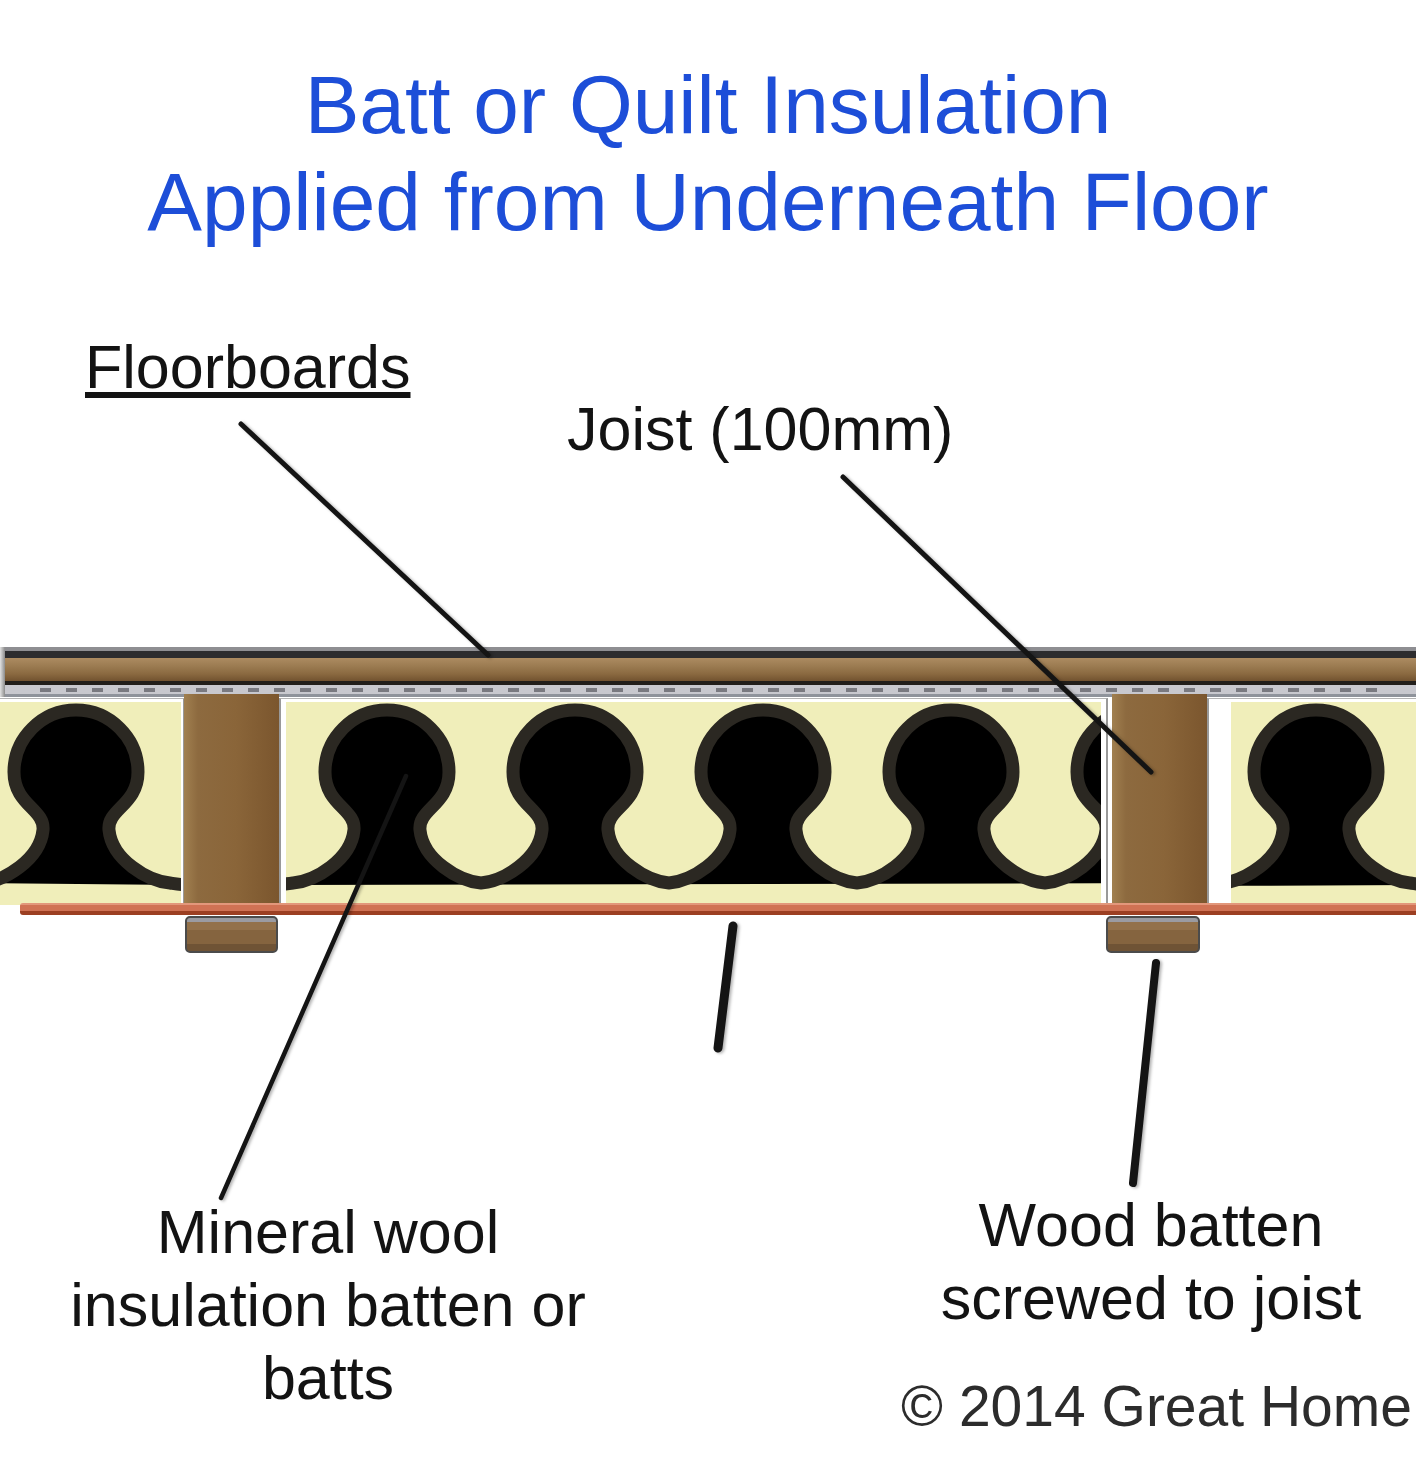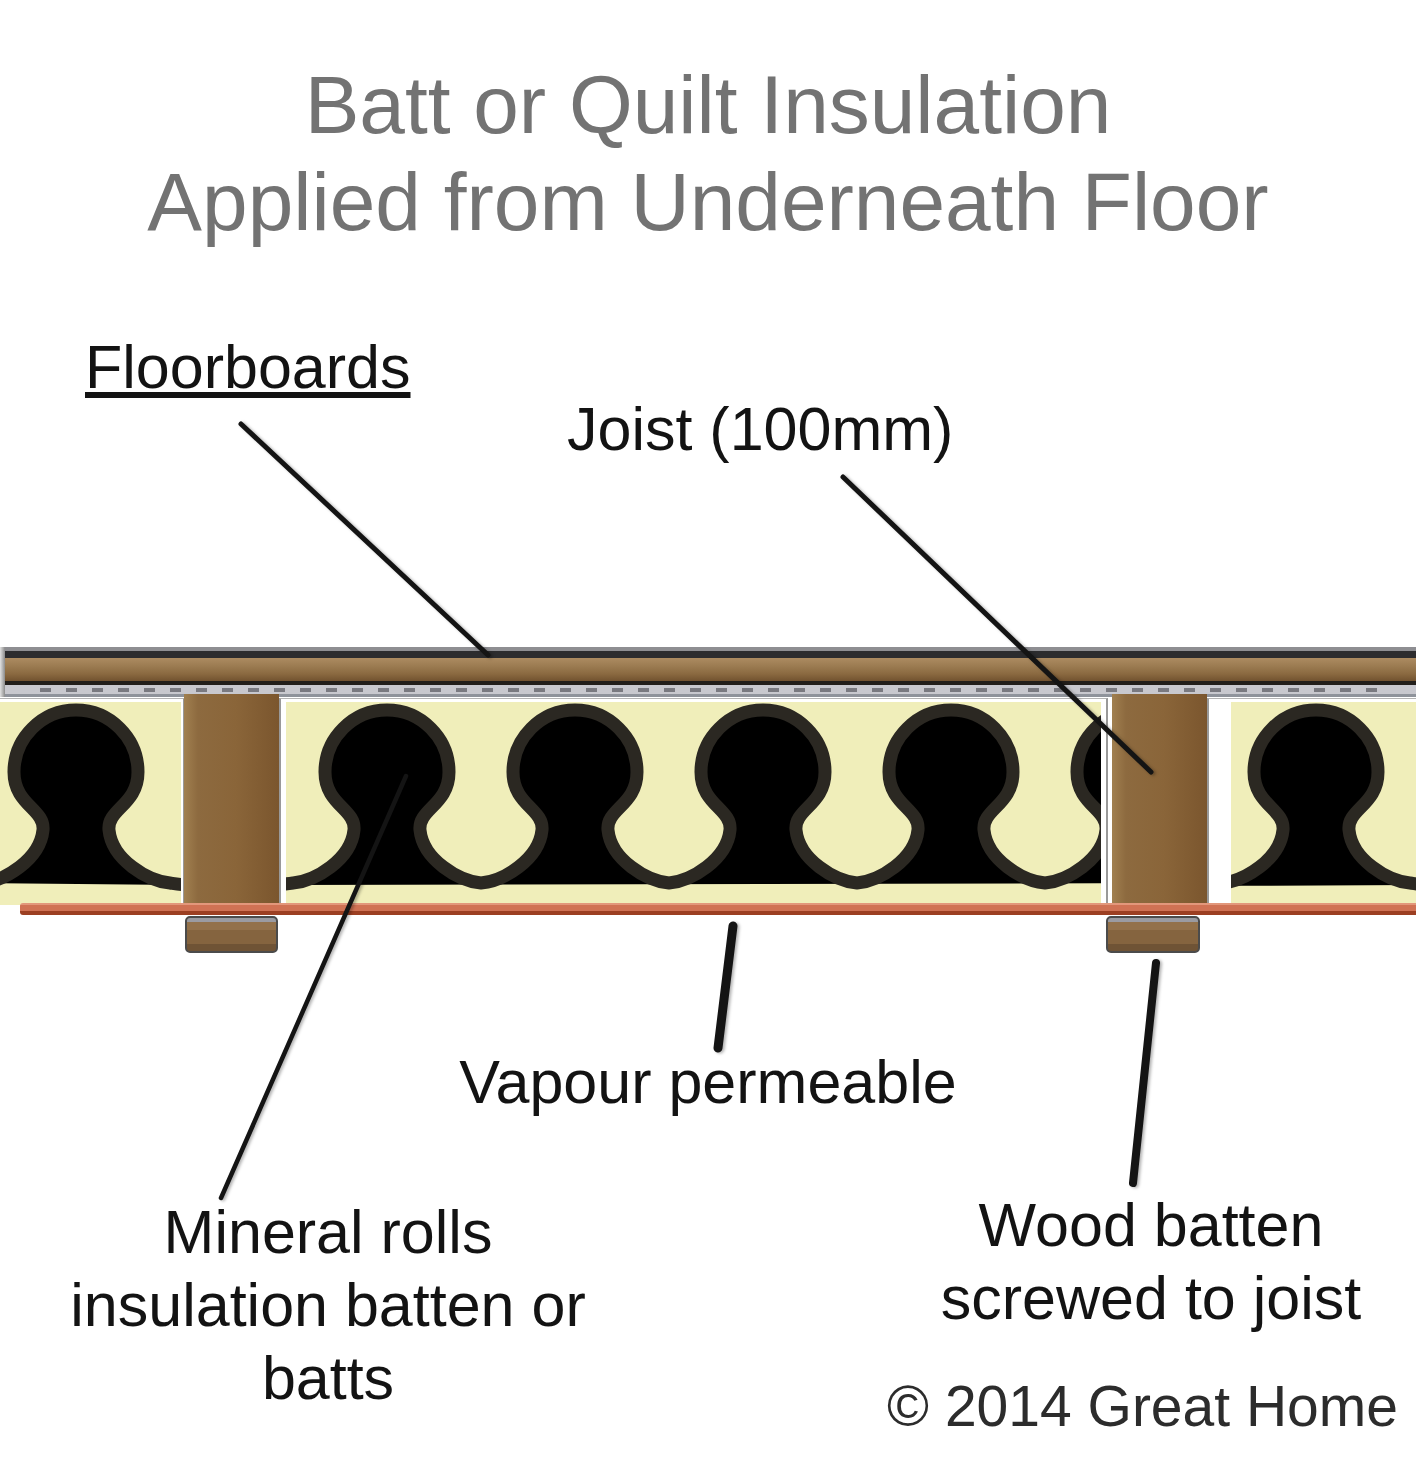--- a/index.html
+++ b/index.html
@@ -4,30 +4,30 @@
 <style>
   html,body{margin:0;padding:0;background:#fff;}
   .canvas{
     position:relative;width:1416px;height:1460px;background:#ffffff;
     overflow:hidden;font-family:"Liberation Sans", sans-serif;color:#131313;
   }
   .abs{position:absolute;}
   
   .title{
     left:0;top:56px;width:1416px;text-align:center;
-    font-size:82px;line-height:97px;color:#737373;
+    font-size:82px;line-height:97px;color:#1d4ed8;
   }
   .lbl{position:absolute;font-size:61px;line-height:73px;color:#131313;white-space:nowrap;}
   .lbl.center{text-align:center;white-space:normal;}
   .lbl-floorboards{left:85px;top:331px;text-decoration:underline;}
   .lbl-joist{left:567px;top:393px;}
   .lbl-vapour{left:408px;top:1046px;width:600px;}
   .lbl-mineral{left:28px;top:1196px;width:600px;}
   .lbl-batten{left:851px;top:1189px;width:600px;}
-  .copyright{position:absolute;right:18px;top:1374px;font-size:57px;line-height:64px;color:#2c2c2c;white-space:nowrap;}
+  .copyright{position:absolute;right:4px;top:1374px;font-size:57px;line-height:64px;color:#2c2c2c;white-space:nowrap;}
   
   .strip{left:0;width:1416px;}
   .strip-r1{top:647px;height:4px;background:#8e8e92;}
   .strip-r2{top:651px;height:7px;background:#2c2c2e;}
   .strip-brown{top:658px;height:23px;background:linear-gradient(to bottom,#ac8b61 0%,#9a7a50 38%,#8a6940 70%,#72522f 100%);}
   .strip-r4{top:681px;height:4px;background:#221e1a;}
   .strip-gray{top:685px;height:9px;background:#c8c8ce;}
   .strip-dashes{position:absolute;left:40px;top:3px;width:1340px;height:4px;
     background:repeating-linear-gradient(90deg,#5f5f66 0 11px,transparent 11px 26px);opacity:.75;}
   .strip-r6{top:694px;height:3px;background:#8f939b;}
@@ -65,24 +65,23 @@
 <div class="canvas">
 
   <div class="abs title">
     <div>Batt or Quilt Insulation</div>
     <div>Applied from Underneath Floor</div>
   </div>
 
   <div class="lbl lbl-floorboards">Floorboards</div>
   <div class="lbl lbl-joist">Joist (100mm)</div>
   <div class="lbl center lbl-vapour">
-    <div>Vapour permeable</div>
   </div>
   <div class="lbl center lbl-mineral">
-    <div>Mineral rolls</div>
+    <div>Mineral wool</div>
     <div>insulation batten or batts</div>
   </div>
   <div class="lbl center lbl-batten">
     <div>Wood batten</div>
     <div>screwed to joist</div>
   </div>
 
   <div class="abs strip strip-r1"></div>
   <div class="abs strip strip-r2"></div>
   <div class="abs strip strip-brown"></div>

